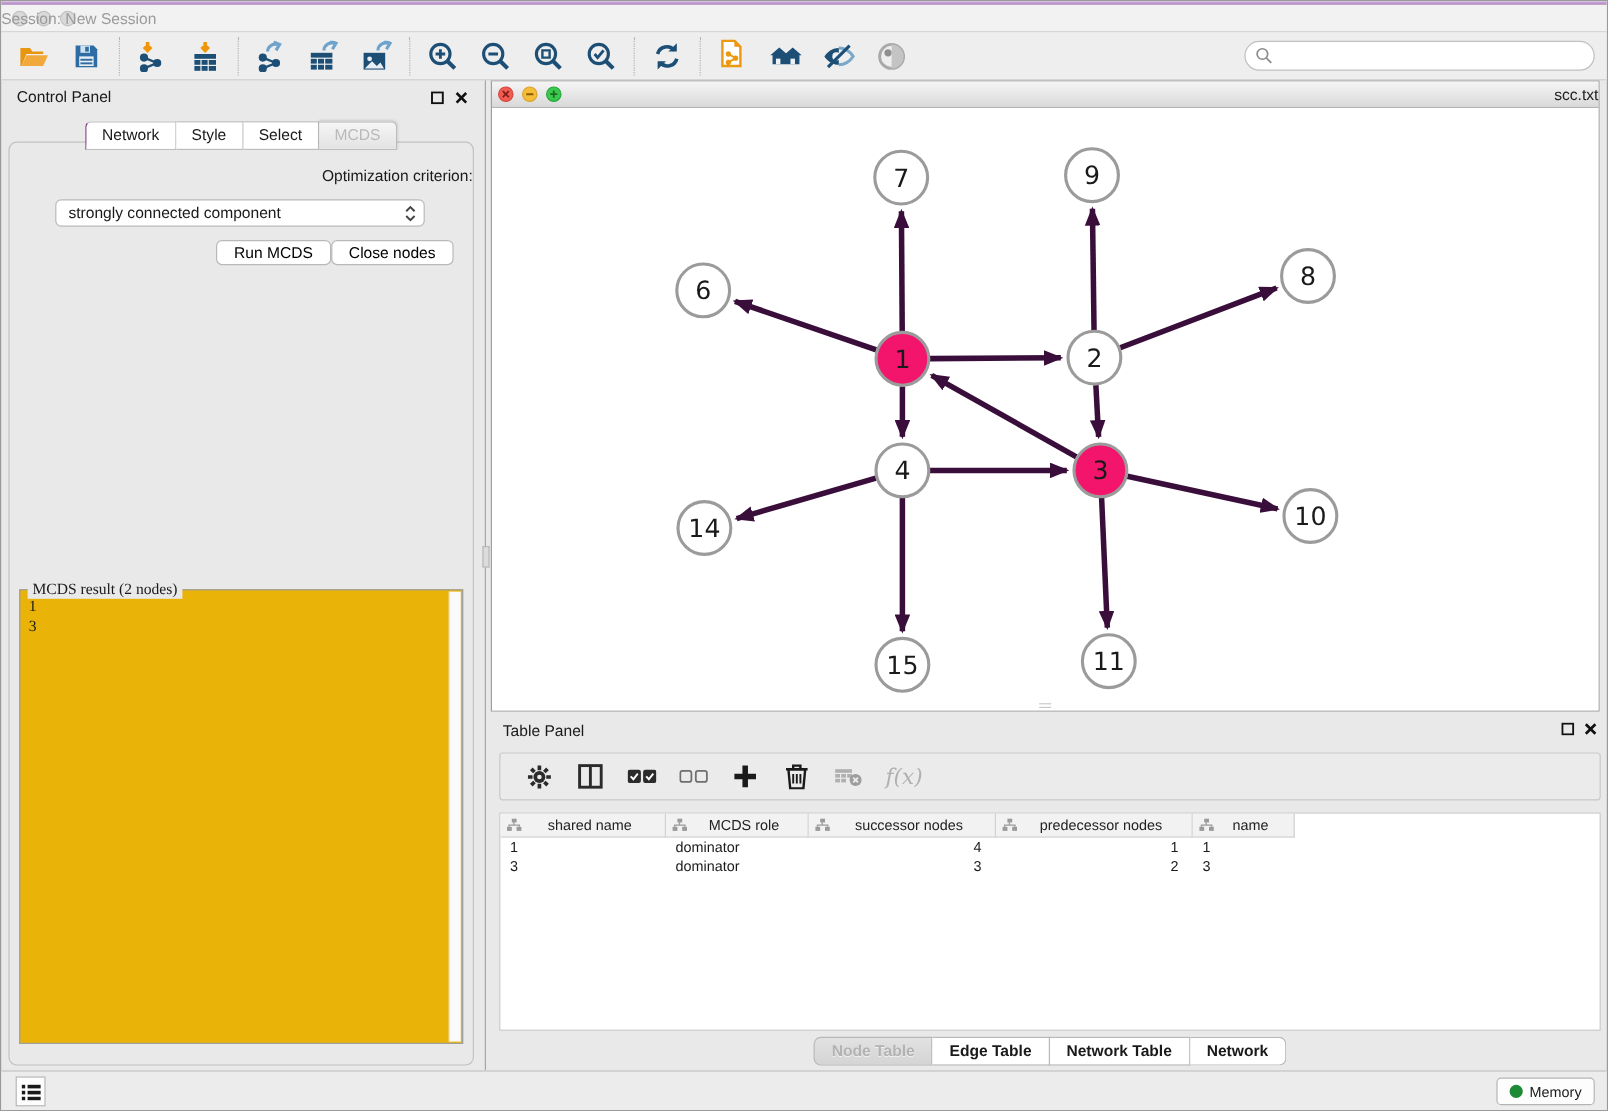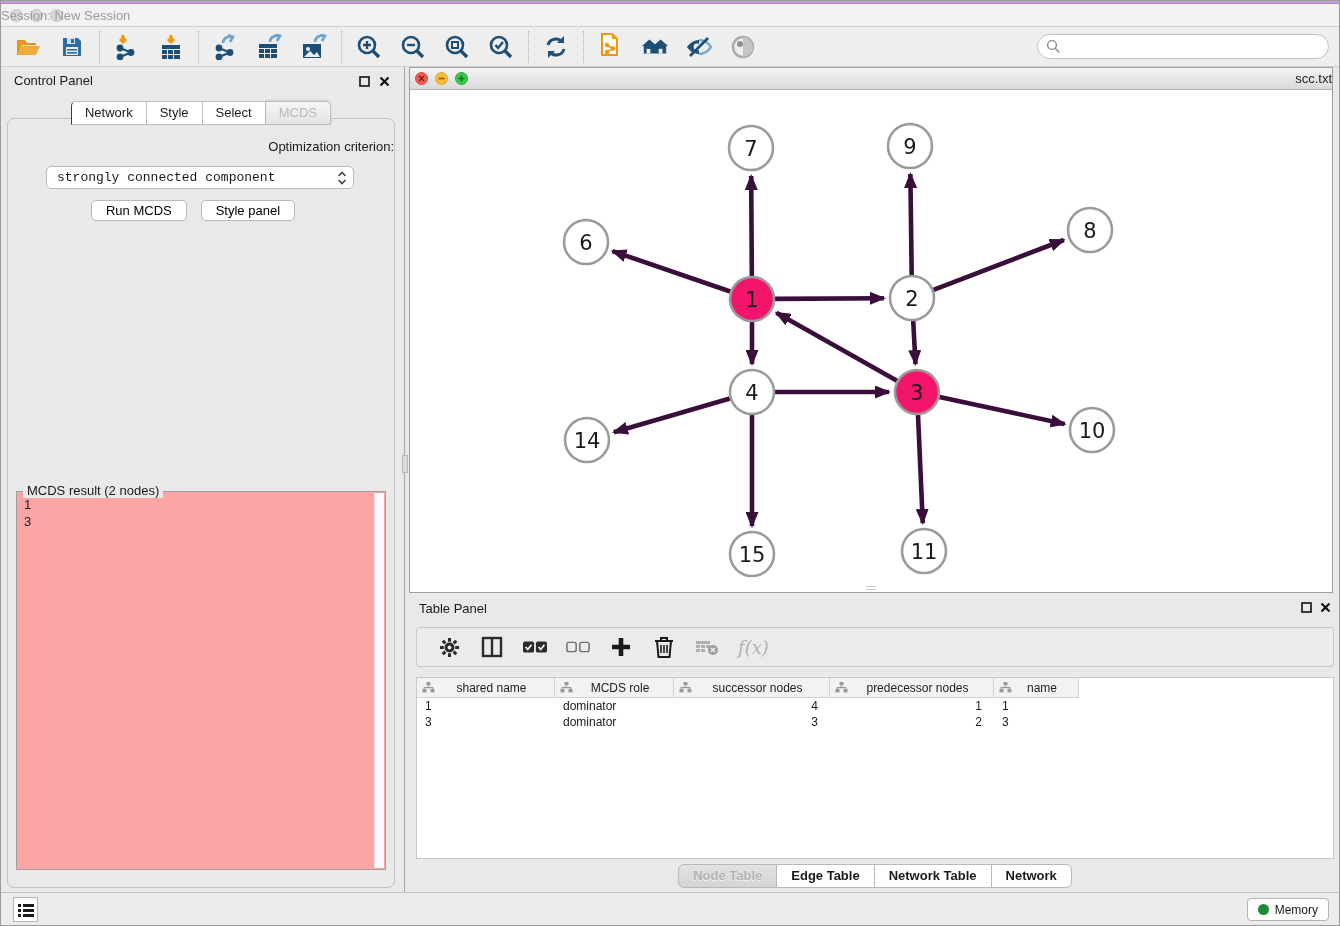--- a/index.html
+++ b/index.html
@@ -27,24 +27,24 @@
   .cp-header { position:relative; height:28px; }
   .cp-title { position:absolute; left:13px; top:6px; font-size:13px; color:#1a1a1a; }
   .panel-ctl { position:absolute; top:7px; width:14px; height:14px; display:flex; align-items:center; justify-content:center; }
   .cp-tabs { position:relative; z-index:2; display:flex; justify-content:center; margin-top:6px; }
   .tab { font-size:13px; padding:3px 13px 4px; background:#fff; border:1px solid #bdbdbd; border-left:none; color:#1a1a1a; }
   .tab:first-child { border-left:1px solid #701a75; border-radius:5px 0 0 0; }
   .tab.active { background:linear-gradient(#f6f6f6,#e3e3e3); color:#b9b9b9; border-radius:0 5px 0 0; box-shadow:0 -1px 2px rgba(0,0,0,.12); }
   .cp-body { position:absolute; left:6px; right:6px; top:51px; bottom:4px; border:1px solid #c2c2c2; border-radius:7px; background:#e9e9e9; }
   .opt-label { text-align:right; margin-top:20px; font-size:13px; }
   .combo { position:absolute; left:38px; right:40px; top:47px; height:23px; background:#fff; border:1px solid #b9b9b9; border-radius:5px; display:flex; align-items:center; padding:0 6px 0 10px; font-size:13px; }
-  .combo .val { flex:1;font-family:Liberation Mono, monospace; }
-  .cp-buttons { position:absolute; top:81px; left:0; right:16px; display:flex; justify-content:center; gap:14px; }
+  .combo .val { flex:1; }
+  .cp-buttons { position:absolute; top:81px; left:0; right:16px; display:flex; justify-content:flex-end; }
   .btn { background:#fff; border:1px solid #b9b9b9; border-radius:5px; font-size:13px; padding:2px 14px; height:21px; font-family:"Liberation Sans",sans-serif; }
-  .resultbox { position:absolute; left:8px; right:8px; top:372px; bottom:17px; border:1px solid #9f9f9f; background:#fca5a5; }
+  .resultbox { position:absolute; left:8px; right:8px; top:372px; bottom:17px; border:1px solid #9f9f9f; background:#eab308;font-family:Liberation Serif, serif; }
   .resultbox .legend { position:absolute; top:-9px; left:6px; background:#e9e9e9; padding:0 4px; font-size:13px; }
   .result-text { position:absolute; inset:1px 11px 1px 1px; padding:3px 6px; font-size:13px; line-height:17px; white-space:pre; overflow:hidden; }
   .result-scroll { position:absolute; top:1px; bottom:1px; right:1px; width:10px; background:#fafafa; border-left:1px solid #e4e4e4; }
   
   .v-divider { position:absolute; left:400px; top:66px; width:8px; bottom:33px; }
   .v-divider::before { content:""; position:absolute; left:3px; top:0; bottom:0; width:1px; background:#a6a6a6; }
   .v-handle { position:absolute; left:1px; top:388px; width:6px; height:18px; background:#dcdcdc; border:1px solid #b8b8b8; }
   
   .net-window { position:absolute; left:408px; top:66px; width:924px; height:526px; background:#fff; border:1px solid #9f9f9f; }
   .nw-titlebar { position:absolute; top:0; left:0; right:0; height:22px; background:linear-gradient(#f5f5f5,#d9d9d9); border-bottom:1px solid #b4b4b4; }
@@ -281,21 +281,21 @@
       <div class="opt-label">Optimization criterion:</div>
       <div class="combo">
         <span class="val">strongly connected component</span>
         <svg width="10" height="16" viewBox="0 0 10 16">
             <path d="M1.5 6L5 2.5 8.5 6" stroke="#444" stroke-width="1.6" fill="none"></path>
             <path d="M1.5 10L5 13.5 8.5 10" stroke="#444" stroke-width="1.6" fill="none"></path>
           </svg>
       </div>
       <div class="cp-buttons">
         <button class="btn">Run MCDS</button>
-        <button class="btn">Style panel</button>
+        <button class="btn">Close nodes</button>
       </div>
       <div class="resultbox">
         <div class="legend">MCDS result (2 nodes)</div>
         <div class="result-text">1
 3</div>
         <div class="result-scroll"></div>
       </div>
     </div>
   </div>
 

